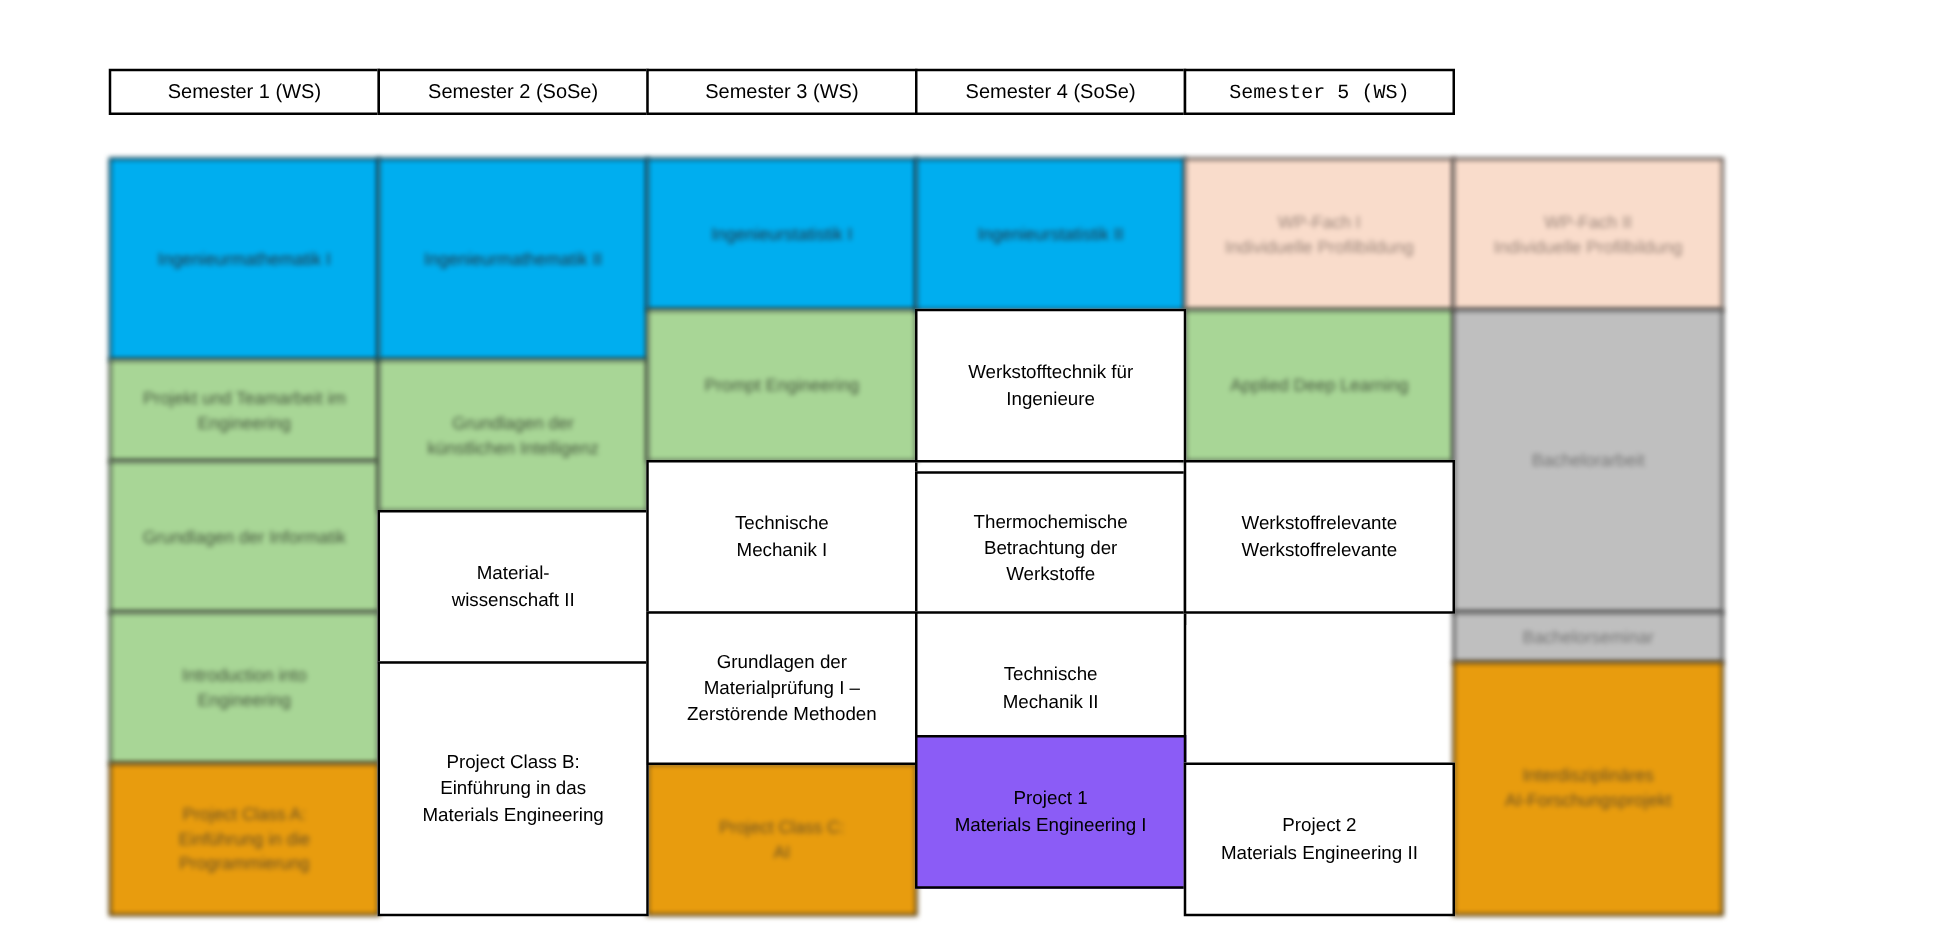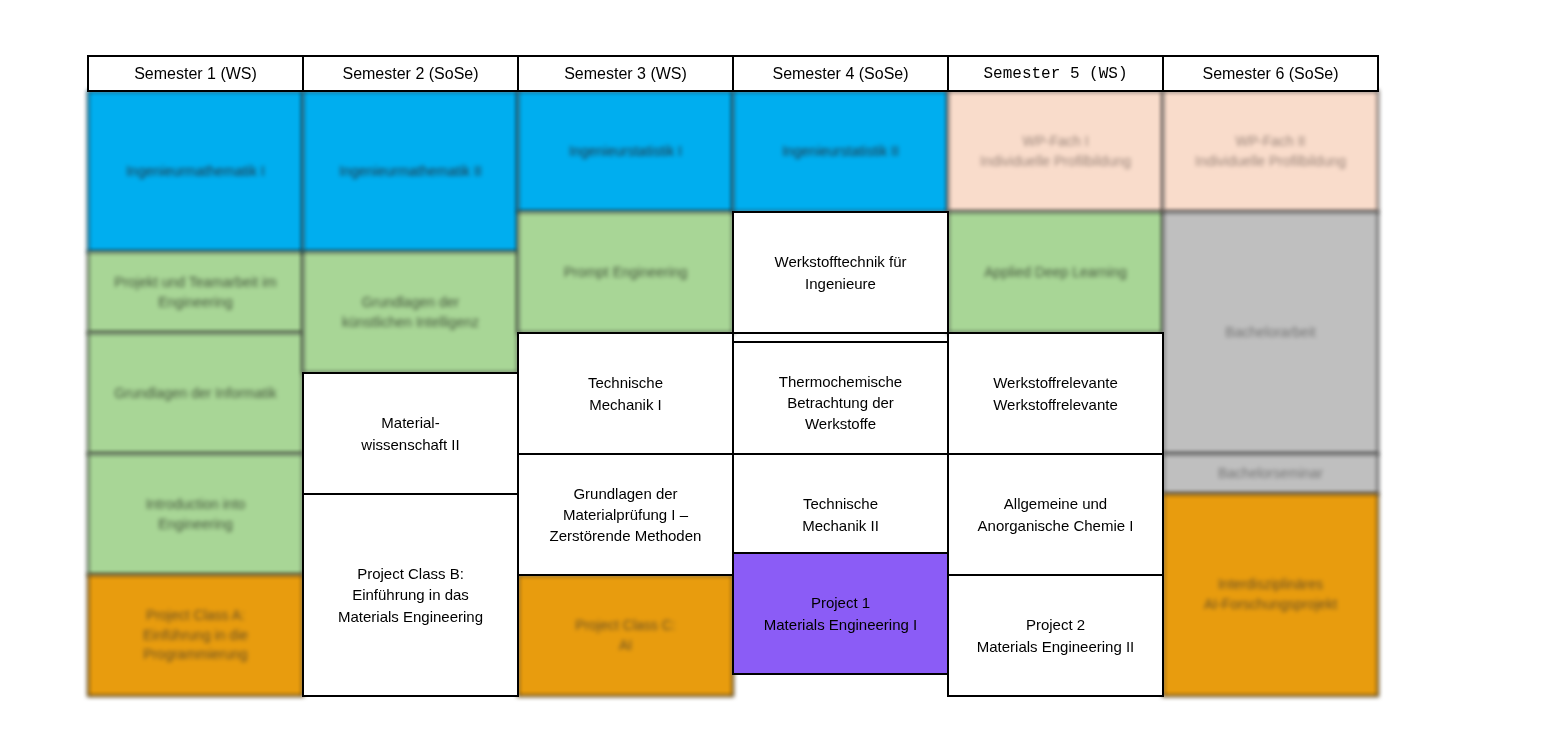--- a/index.html
+++ b/index.html
@@ -41,20 +41,21 @@
   }
   .cell {
     position: absolute;
     box-sizing: border-box;
     display: flex;
     flex-direction: column;
     align-items: center;
     justify-content: center;
     text-align: center;
     line-height: 1.42;
+    margin-top: 36px;
   }
   .cell.crisp {
     border: 2px solid #000;
     background: #fff;
     color: #000;
     font-size: 15px;
     padding: 4px 12px;
     z-index: 2;
   }
   .cell.blurred {
@@ -75,21 +76,20 @@
 </head>
 <body>
 
 <div class="canvas">
   <div class="plan" id="plan">
       <div class="hcell" style="left: 0px; width: 217px;">Semester 1 (WS)</div>
       <div class="hcell" style="left: 215px; width: 217px;">Semester 2 (SoSe)</div>
       <div class="hcell" style="left: 430px; width: 217px;">Semester 3 (WS)</div>
       <div class="hcell" style="left: 645px; width: 217px;">Semester 4 (SoSe)</div>
       <div class="hcell" style="left: 860px; width: 217px; font-family: Liberation Mono, monospace;">Semester 5 (WS)</div>
-      <div class="hcell" style="left: 1075px; width: 217px;">Semester 6 (SoSe)</div>
       <div class="cell blurred t-blue" style="left: 0px; top: 35px; width: 217px; height: 163px; background: rgb(0, 174, 239);">
         <div class="line">Ingenieurmathematik I</div>
       </div>
       <div class="cell blurred t-green" style="left: 0px; top: 196px; width: 217px; height: 83px; background: rgb(168, 214, 150);">
         <div class="line">Projekt und Teamarbeit im</div>
         <div class="line">Engineering</div>
       </div>
       <div class="cell blurred t-green" style="left: 0px; top: 277px; width: 217px; height: 123px; background: rgb(168, 214, 150);">
         <div class="line">Grundlagen der Informatik</div>
       </div>
@@ -161,24 +161,20 @@
         <div class="line">WP-Fach I</div>
         <div class="line">Individuelle Profilbildung</div>
       </div>
       <div class="cell blurred t-green" style="left: 860px; top: 156px; width: 217px; height: 123px; background: rgb(168, 214, 150);">
         <div class="line">Applied Deep Learning</div>
       </div>
       <div class="cell crisp t-white" style="left: 860px; top: 277px; width: 217px; height: 123px; background: rgb(255, 255, 255);">
         <div class="line">Werkstoffrelevante</div>
         <div class="line">Werkstoffrelevante</div>
       </div>
-      <div class="cell crisp t-white" style="left: 860px; top: 398px; width: 217px; height: 123px; background: rgb(255, 255, 255);">
-        <div class="line">Allgemeine und</div>
-        <div class="line">Anorganische Chemie I</div>
-      </div>
       <div class="cell crisp t-white" style="left: 860px; top: 519px; width: 217px; height: 123px; background: rgb(255, 255, 255);">
         <div class="line">Project 2</div>
         <div class="line">Materials Engineering II</div>
       </div>
       <div class="cell blurred t-peach" style="left: 1075px; top: 35px; width: 217px; height: 123px; background: rgb(249, 220, 203);">
         <div class="line">WP-Fach II</div>
         <div class="line">Individuelle Profilbildung</div>
       </div>
       <div class="cell blurred t-gray" style="left: 1075px; top: 156px; width: 217px; height: 244px; background: rgb(191, 191, 191);">
         <div class="line">Bachelorarbeit</div>

